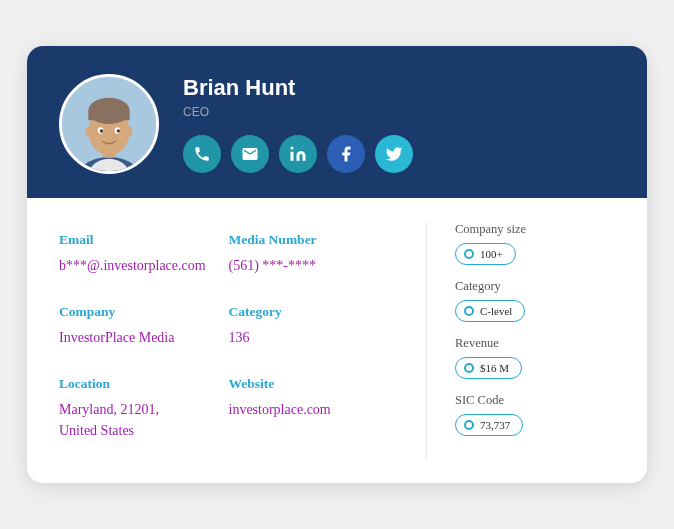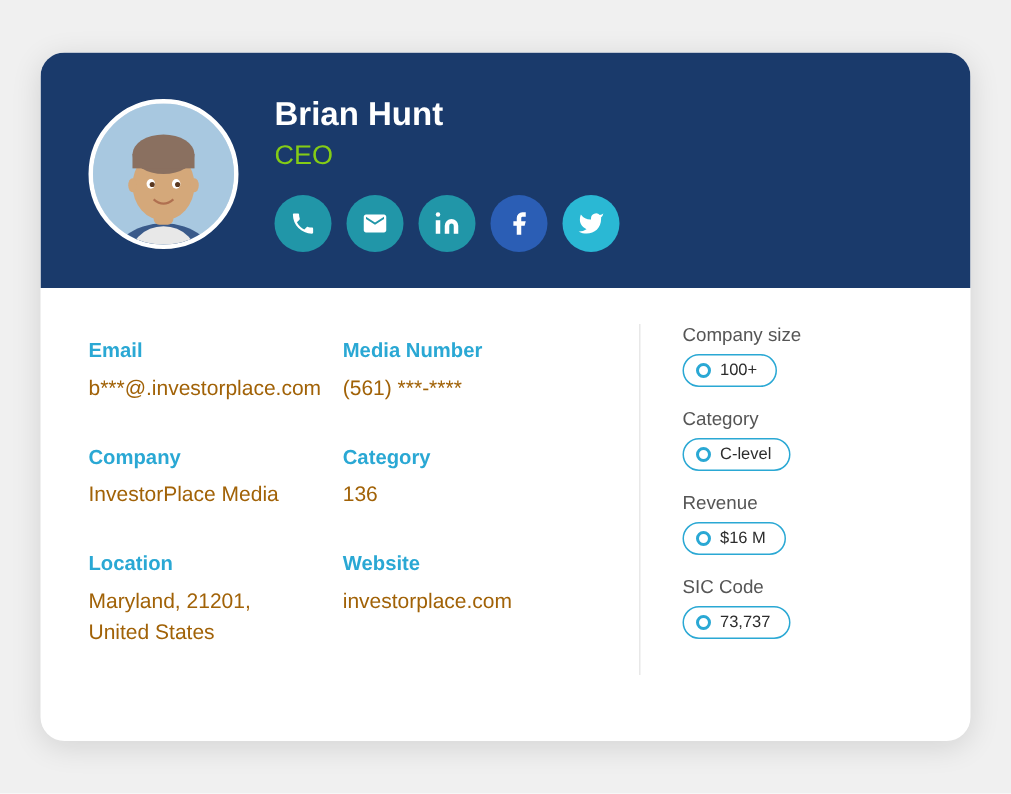--- a/index.html
+++ b/index.html
@@ -42,22 +42,22 @@
     .header-info {
       flex: 1;
     }
     .person-name {
       color: #fff;
       font-size: 22px;
       font-weight: 700;
       margin-bottom: 4px;
     }
     .person-title {
-      color: #84cc16;
-      font-size: 18px;
+      color: #a3a3a3;
+      font-size: 12px;
       margin-bottom: 16px;
     }
     .social-icons {
       display: flex;
       gap: 10px;
     }
     .social-btn {
       width: 38px;
       height: 38px;
       border-radius: 50%;
@@ -71,40 +71,41 @@
     }
     .social-phone { background: #2196a8; }
     .social-email { background: #2196a8; }
     .social-linkedin { background: #2196a8; }
     .social-facebook { background: #2b5eb5; }
     .social-twitter { background: #2ab8d4; }
 
     
     .card-body {
       display: flex;
-      padding: 24px 32px 44px 32px;
+      padding: 24px 32px 24px 32px;
       gap: 0;
+      font-family: Liberation Serif, serif;
     }
     .info-grid {
       flex: 1;
       display: grid;
       grid-template-columns: 1fr 1fr;
       gap: 0;
     }
     .info-cell {
       padding: 10px 0 18px 0;
     }
     .info-label {
       color: #2aa8d4;
       font-size: 13.5px;
       font-weight: 600;
       margin-bottom: 7px;
     }
     .info-value {
-      color: #a16207;
+      color: #a21caf;
       font-size: 14px;
       line-height: 1.5;
     }
     .divider-right {
       width: 1px;
       background: #e8e8e8;
       margin: 0 28px;
       align-self: stretch;
     }
     .right-panel {

